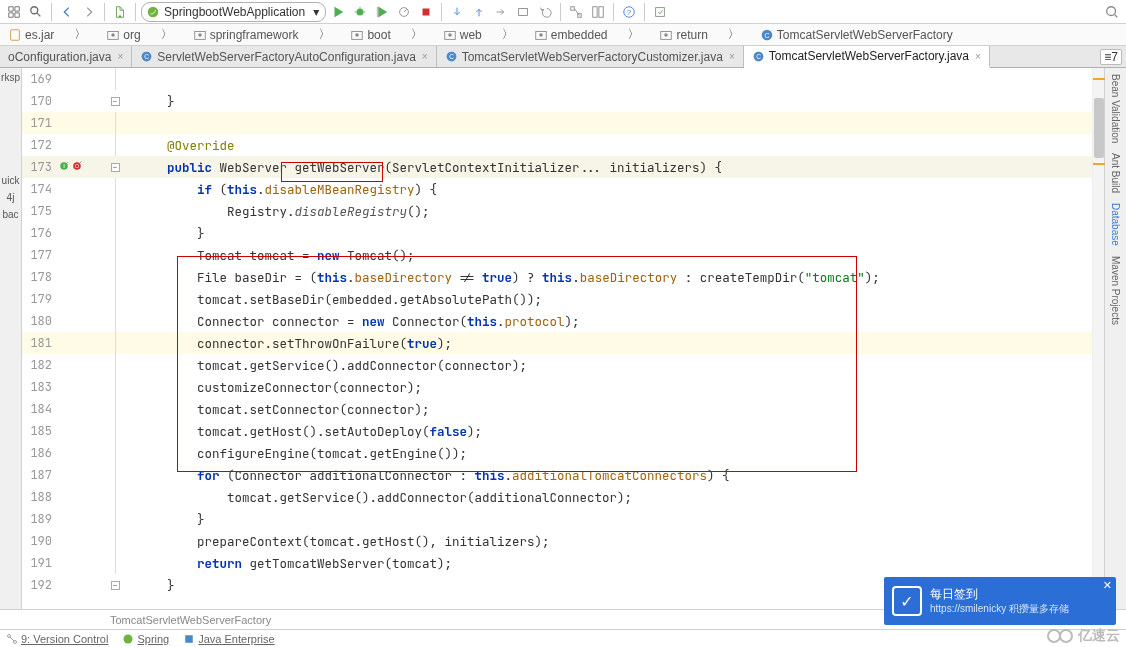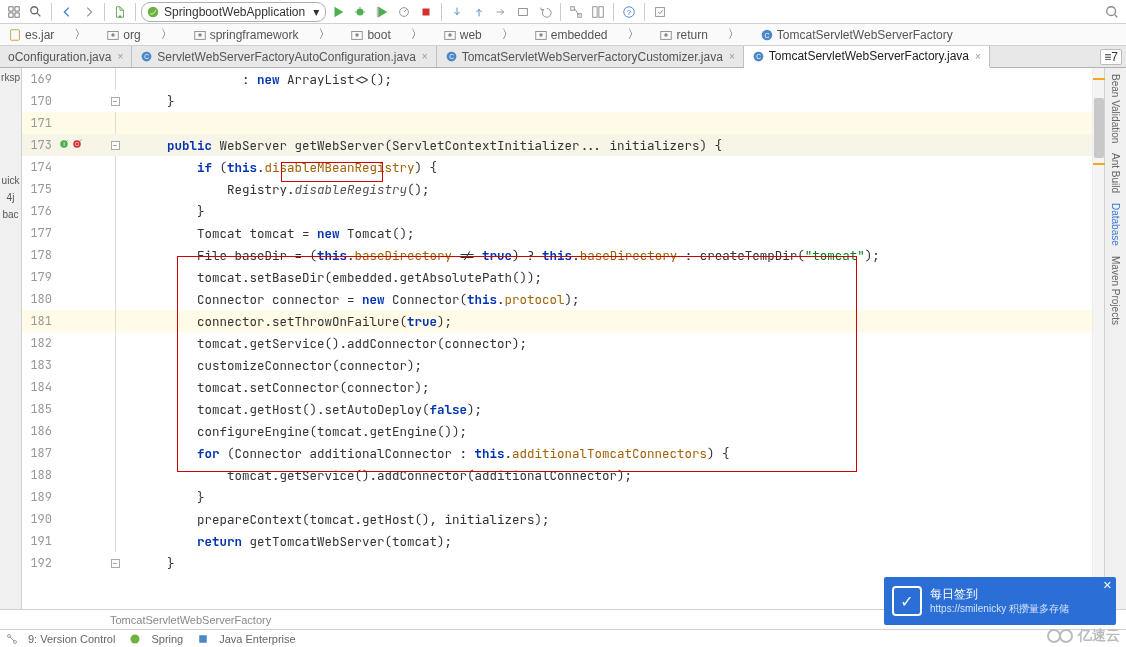--- a/index.html
+++ b/index.html
@@ -52,21 +52,21 @@
 
 .red-box { position: absolute; border: 1px solid #cc0000; pointer-events: none; }
 .method-name-box { left: 259px; top: 94px; width: 102px; height: 20px; }
 .body-box { left: 155px; top: 188px; width: 680px; height: 216px; }
 
 
 .breadcrumb-bottom { height: 20px; border-top: 1px solid #d0d0d0; display: flex; align-items: center; padding: 0 8px 0 110px; font-size: 11px; color: #888; }
 
 
 .statusbar { height: 18px; border-top: 1px solid #d0d0d0; display: flex; align-items: center; padding: 0 6px; gap: 14px; font-size: 11px; color: #666; }
-.statusbar .sti { display: flex; align-items: center; gap: 10px; }
+.statusbar .sti { display: flex; align-items: center; gap: 3px; text-decoration: underline; }
 .statusbar .mini-icon { width: 12px; height: 12px; }
 
 
 .toast { position: absolute; right: 10px; bottom: 22px; width: 232px; height: 48px; background: #2b6fd6; color: #fff; border-radius: 2px; display: flex; align-items: center; padding: 6px 8px; gap: 8px; font-size: 11px; }
 .toast .tx { line-height: 1.3; }
 .toast .close-t { position: absolute; top: 2px; right: 4px; cursor: pointer; color: #fff; font-size: 11px; }
 .toast .icn { width: 30px; height: 30px; border: 2px solid #fff; border-radius: 4px; display: flex; align-items: center; justify-content: center; font-size: 16px; }
 
 .watermark { position: absolute; right: 6px; bottom: 2px; font-size: 14px; color: #bbb; font-weight: bold; display: flex; align-items: center; gap: 4px; }
 
@@ -321,37 +321,44 @@
 
   <div class="code-area" id="code-area">
     <div class="red-box method-name-box"></div>
     <div class="red-box body-box"></div>
   <div class="code-line">
         <div class="gutter-num">169</div>
         <div class="gutter-icons"></div>
         <div class="fold-col">
           <div class="line"></div>
         </div>
-        <div class="code-text">                : <span class="kw">new</span> ArrayList&lt;&gt;();</div>
       </div>
       <div class="code-line">
         <div class="gutter-num">170</div>
         <div class="gutter-icons"></div>
         <div class="fold-col">
           <div class="fold">−</div>
         </div>
         <div class="code-text">      }</div>
       </div>
       <div class="code-line hl">
         <div class="gutter-num">171</div>
         <div class="gutter-icons"></div>
         <div class="fold-col">
           <div class="line"></div>
         </div>
         <div class="code-text">    </div>
+      </div>
+      <div class="code-line">
+        <div class="gutter-num">172</div>
+        <div class="gutter-icons"></div>
+        <div class="fold-col">
+          <div class="line"></div>
+        </div>
+        <div class="code-text">      <span class="ann">@Override</span></div>
       </div>
       <div class="code-line cur">
         <div class="gutter-num">173</div>
         <div class="gutter-icons">
           <span><svg width="12" height="12" viewBox="0 0 16 16">
               <circle cx="8" cy="8" r="5" fill="#4caf50"></circle>
               <text x="8" y="11" text-anchor="middle" font-size="8" fill="#fff">I</text>
               <path d="M13 3l-2 2" stroke="#4caf50"></path>
             </svg></span>
           <span><svg width="12" height="12" viewBox="0 0 16 16">

